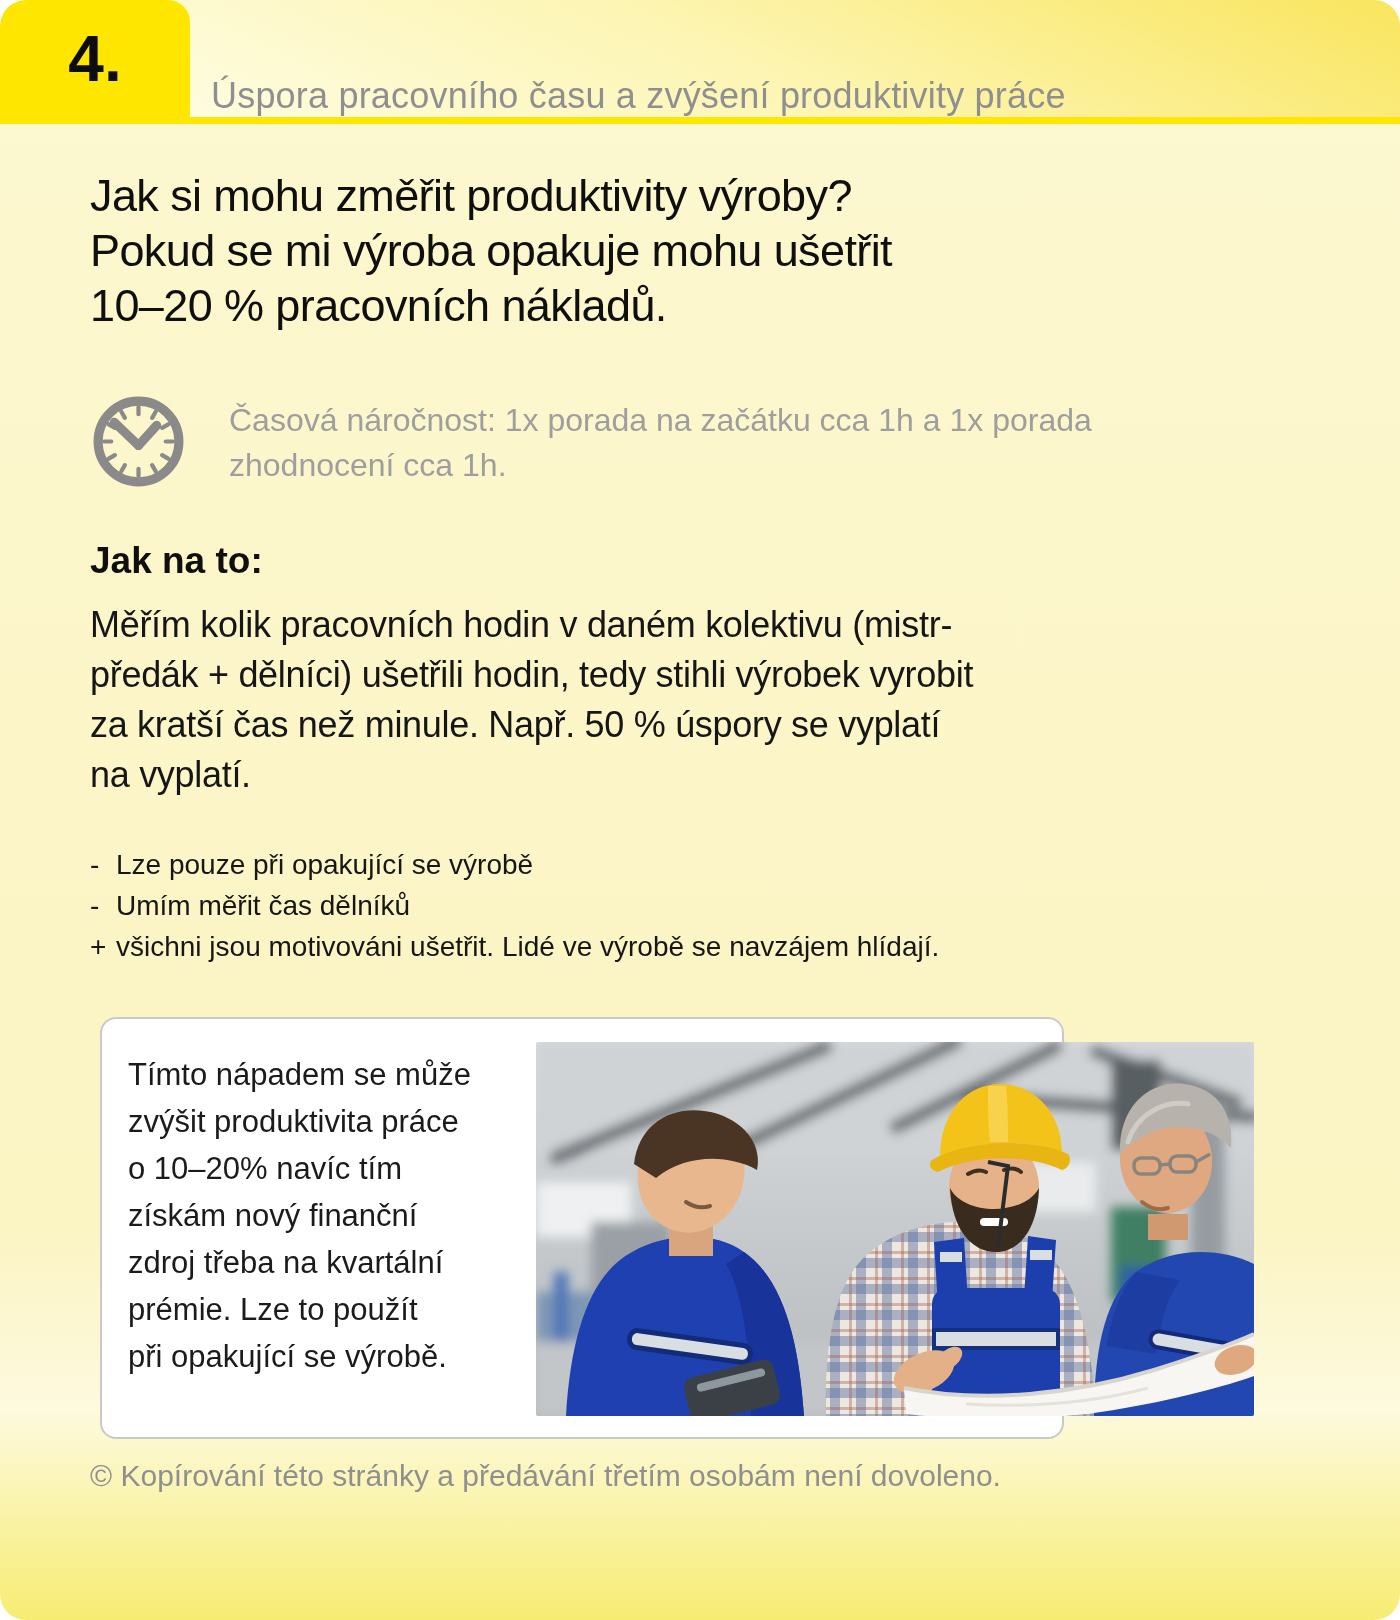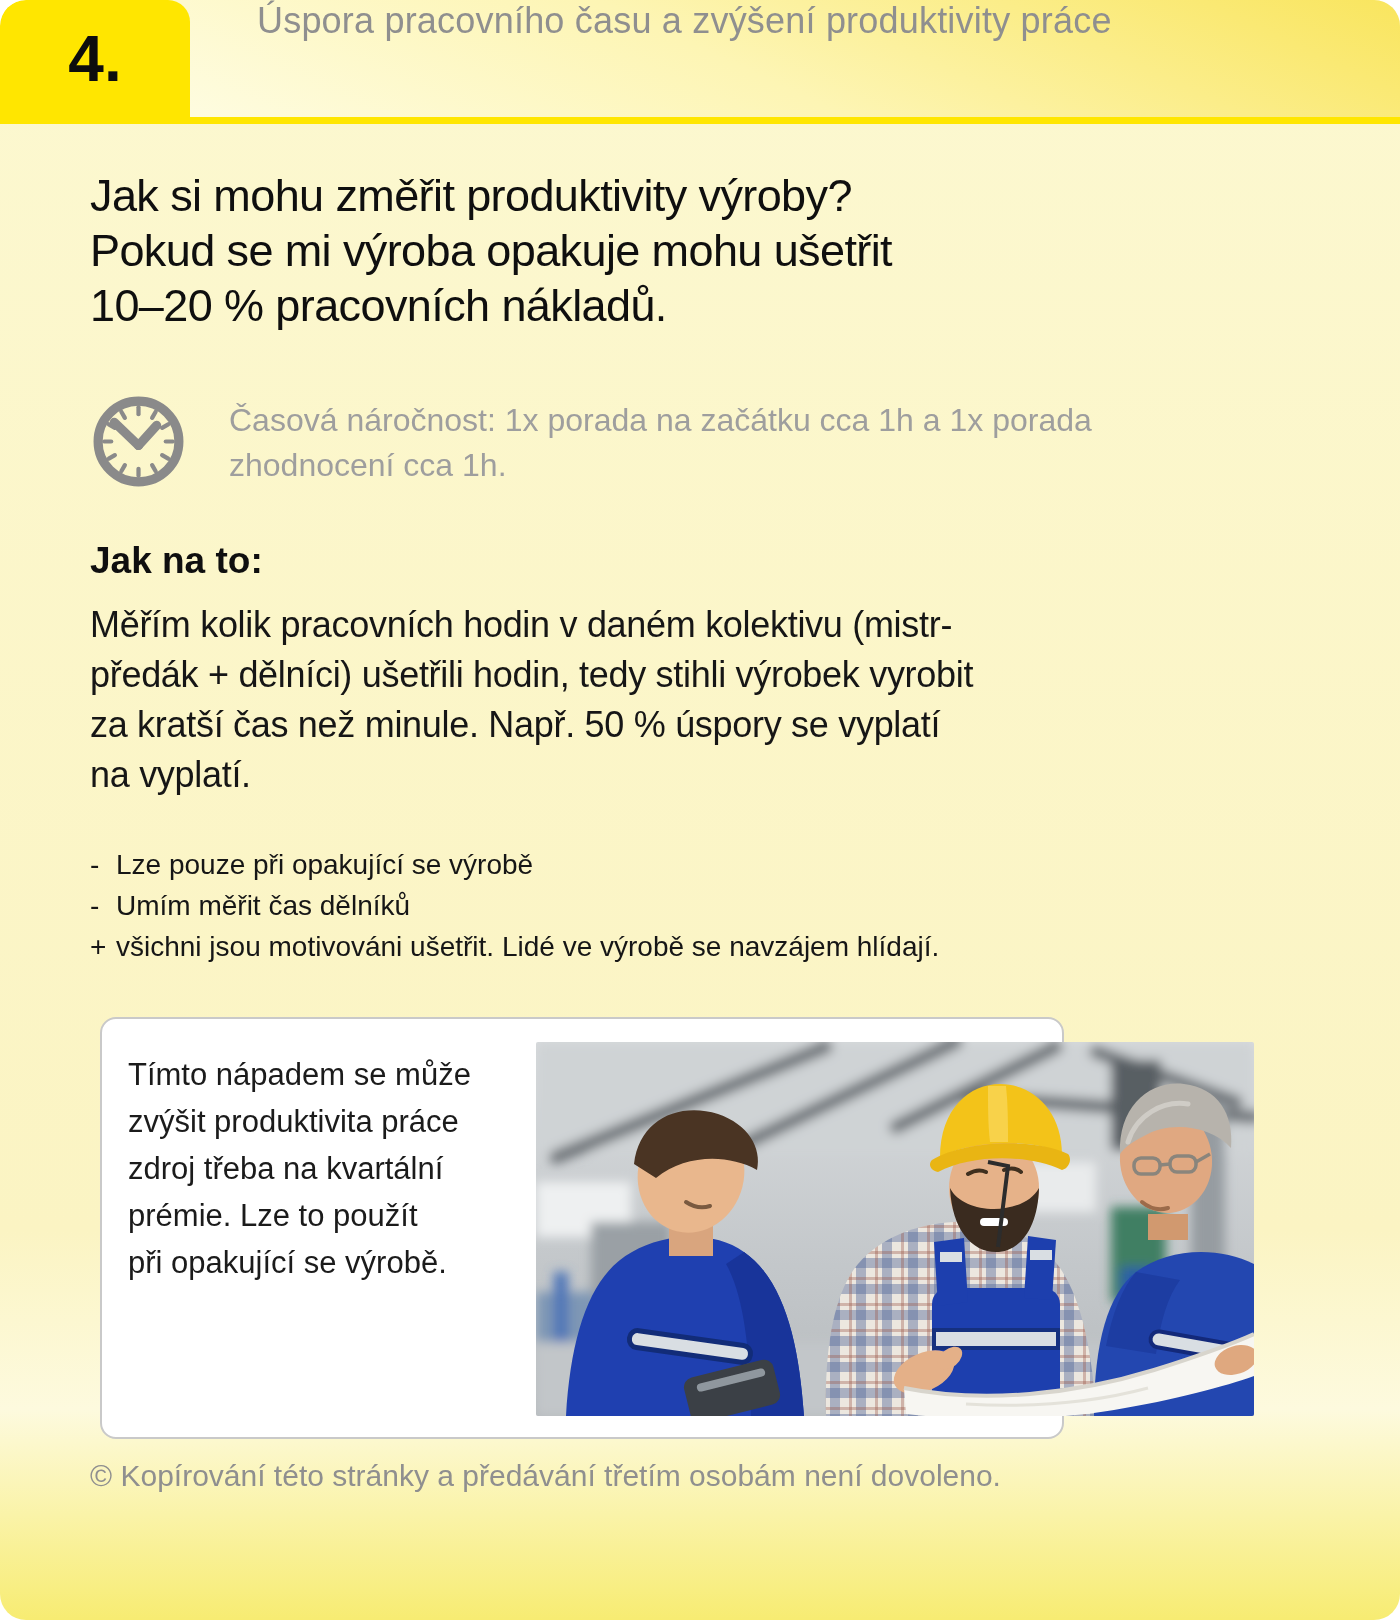--- a/index.html
+++ b/index.html
@@ -16,22 +16,22 @@
   .badge{
     width:190px;flex:none;
     background:#ffe600;
     border-radius:26px 22px 0 0;
     display:flex;align-items:center;justify-content:center;
     font-size:64px;font-weight:bold;color:#0d0d0d;
   }
   .header-band{
     flex:1;
     background:linear-gradient(205deg,#f9e55e 0%,#fdf5b4 55%,#fefce0 100%);
-    display:flex;align-items:flex-start;
-    padding-left:67px;
+    display:flex;align-items:flex-end;
+    padding-left:21px;
   }
   .header-title{font-size:36px;color:#8f8f8f;letter-spacing:0.2px;}
   .header-rule{height:7px;background:#ffe600;}
   
   .content{padding:0 88px 0 90px;}
   .heading{margin:44px 0 0 0;font-size:45px;line-height:55px;font-weight:normal;color:#0f0f0f;letter-spacing:-0.6px;}
   .time-row{display:flex;align-items:flex-start;margin-top:60px;}
   .clock-wrap{width:97px;height:97px;flex:none;}
   .time-text{margin-left:42px;margin-top:5px;font-size:32px;line-height:45px;color:#9e9e9e;}
   .howto-label{margin-top:50px;font-size:37px;font-weight:bold;color:#0f0f0f;}
@@ -125,20 +125,22 @@
       <div class="bullet-row">
         <span class="bullet-marker">+</span>
         <span class="bullet-text">všichni jsou motivováni ušetřit. Lidé ve výrobě se navzájem hlídají.</span>
       </div>
     </div>
 
     <div class="card">
       <div class="card-text">
           <div>Tímto nápadem se může</div>
           <div>zvýšit produktivita práce</div>
+          <div>o 10–20% navíc tím</div>
+          <div>získám nový finanční</div>
           <div>zdroj třeba na kvartální</div>
           <div>prémie. Lze to použít</div>
           <div>při opakující se výrobě.</div>
         </div>
       <div class="photo-wrap">
         <svg width="718" height="374" viewBox="0 0 718 374" aria-hidden="true">
           <defs>
             <linearGradient id="bgGrad" x1="0" y1="0" x2="0" y2="1">
               <stop offset="0" stop-color="#d9dcde"></stop>
               <stop offset="0.6" stop-color="#c3c7ca"></stop>

